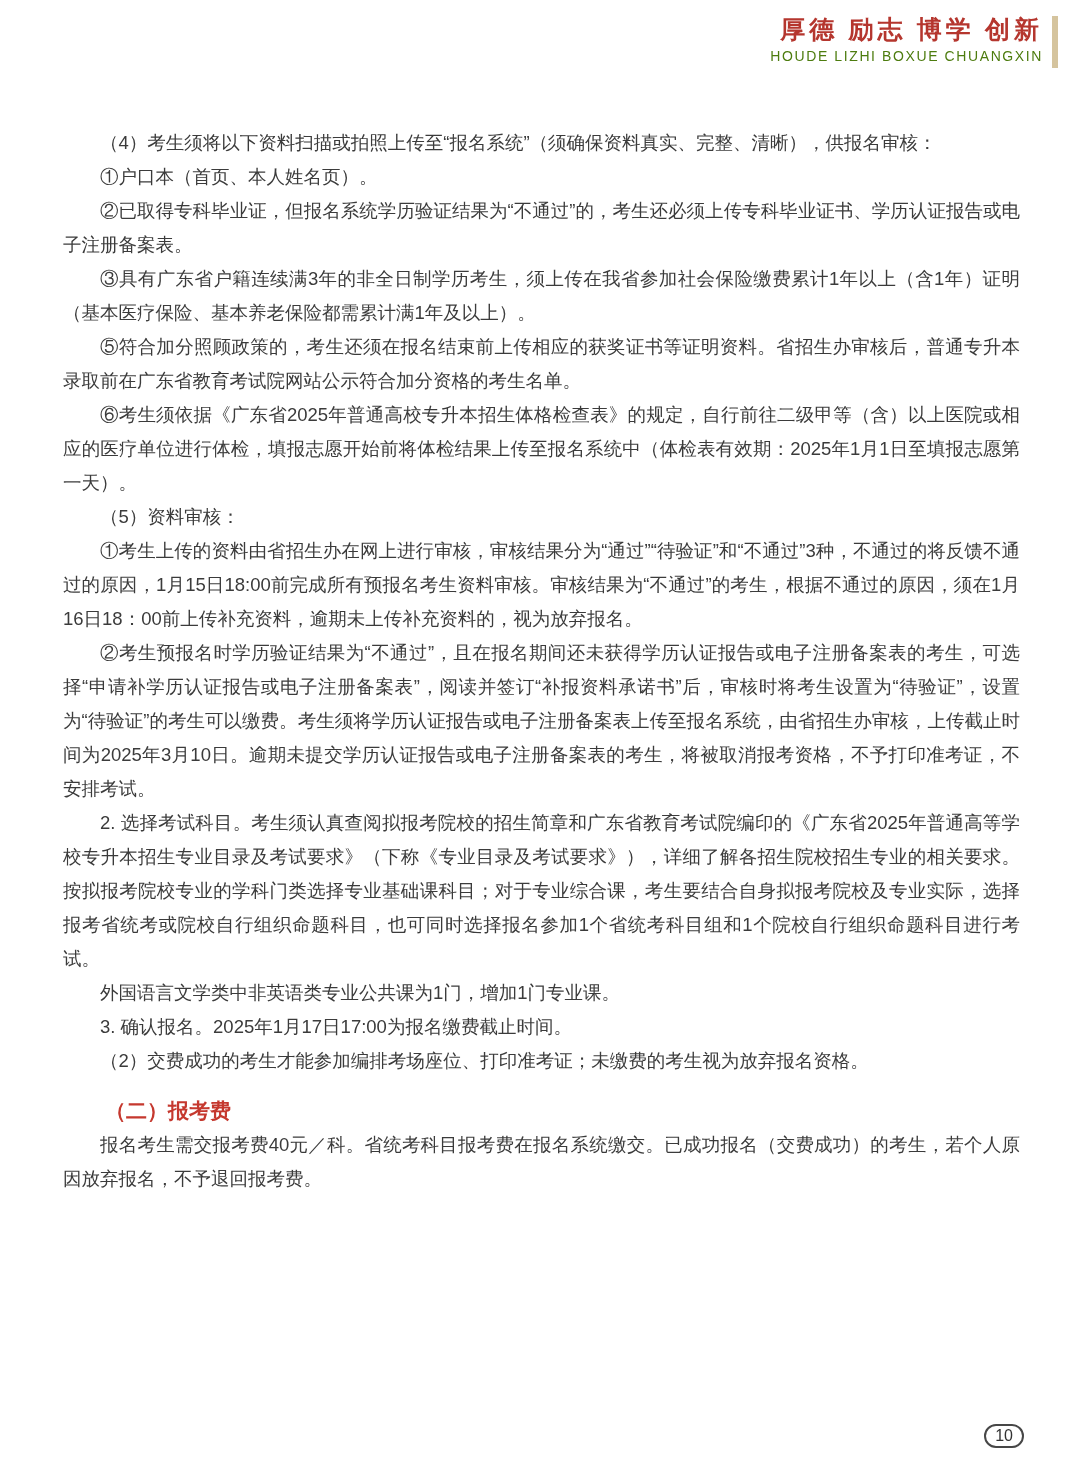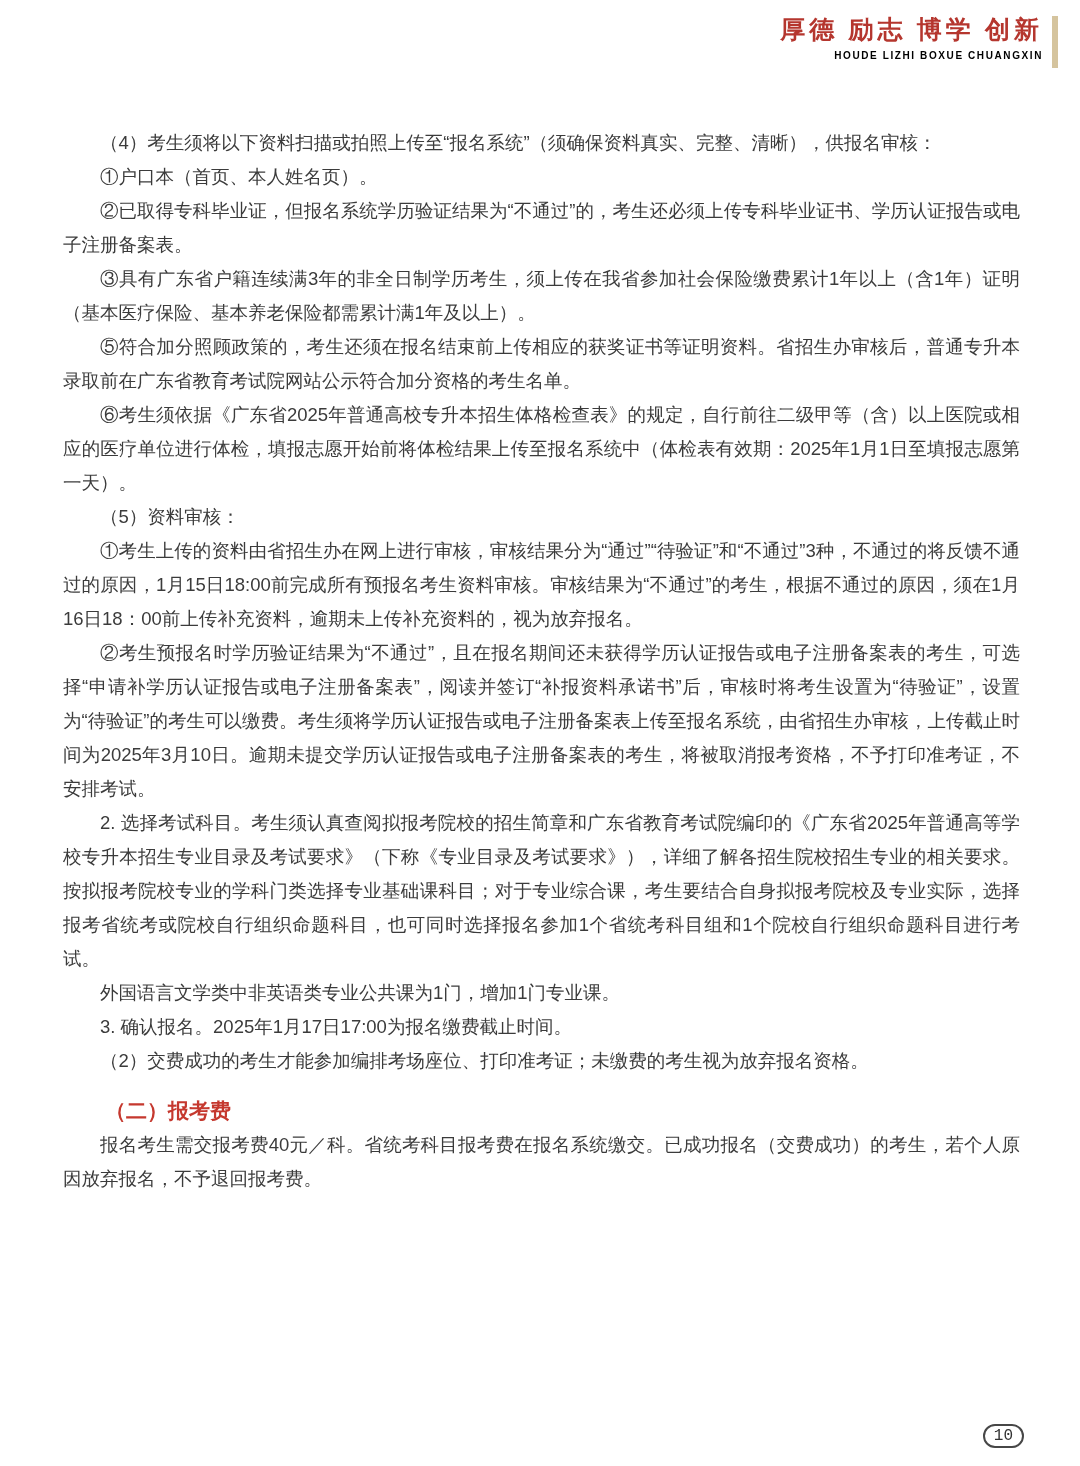--- a/index.html
+++ b/index.html
@@ -25,26 +25,25 @@
   .motto-cn {
     font-family: "Liberation Serif", serif;
     font-size: 25px;
     font-weight: bold;
     color: #b5362e;
     letter-spacing: 4px;
     line-height: 32px;
     white-space: nowrap;
   }
   .motto-en {
-    font-size: 10px;
-    color: #000000;
+    font-size: 14px;
+    color: #4d7c0f;
     letter-spacing: 1.6px;
     line-height: 20px;
     white-space: nowrap;
-    font-weight: bold;
   }
   .header-bar {
     width: 6px; height: 52px;
     background: #d5c49e;
     margin-left: 9px;
     margin-top: 2px;
   }
   
   .content {
     position: absolute;
@@ -74,21 +73,20 @@
     top: 1424px; right: 56px;
     height: 24px;
     padding: 0 9px;
     border: 2px solid #474747;
     border-radius: 13px;
     display: flex;
     align-items: center;
     justify-content: center;
     font-size: 16px;
     color: #333333;
-    font-family: Liberation Mono, monospace;
   }
 </style>
 </head>
 <body>
 
 <div class="page">
 
   <div class="header">
     <div class="motto">
       <div class="motto-cn">厚德 励志 博学 创新</div>

